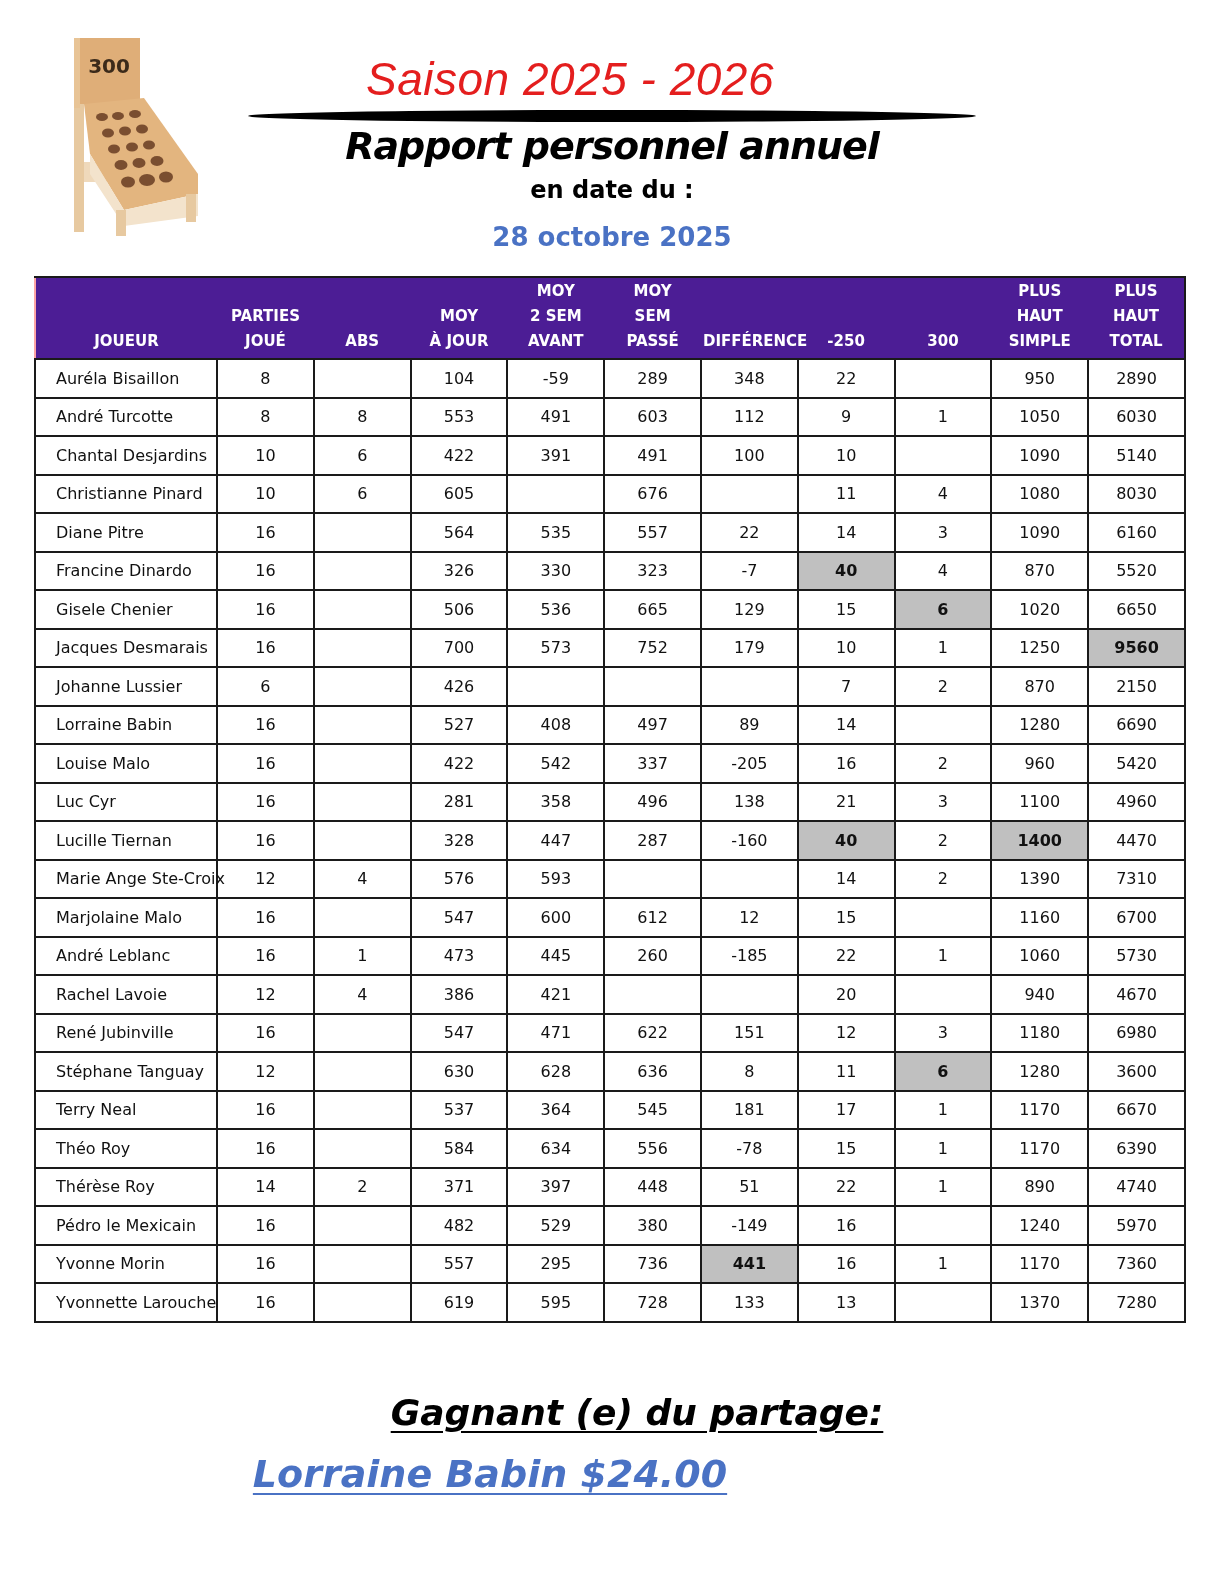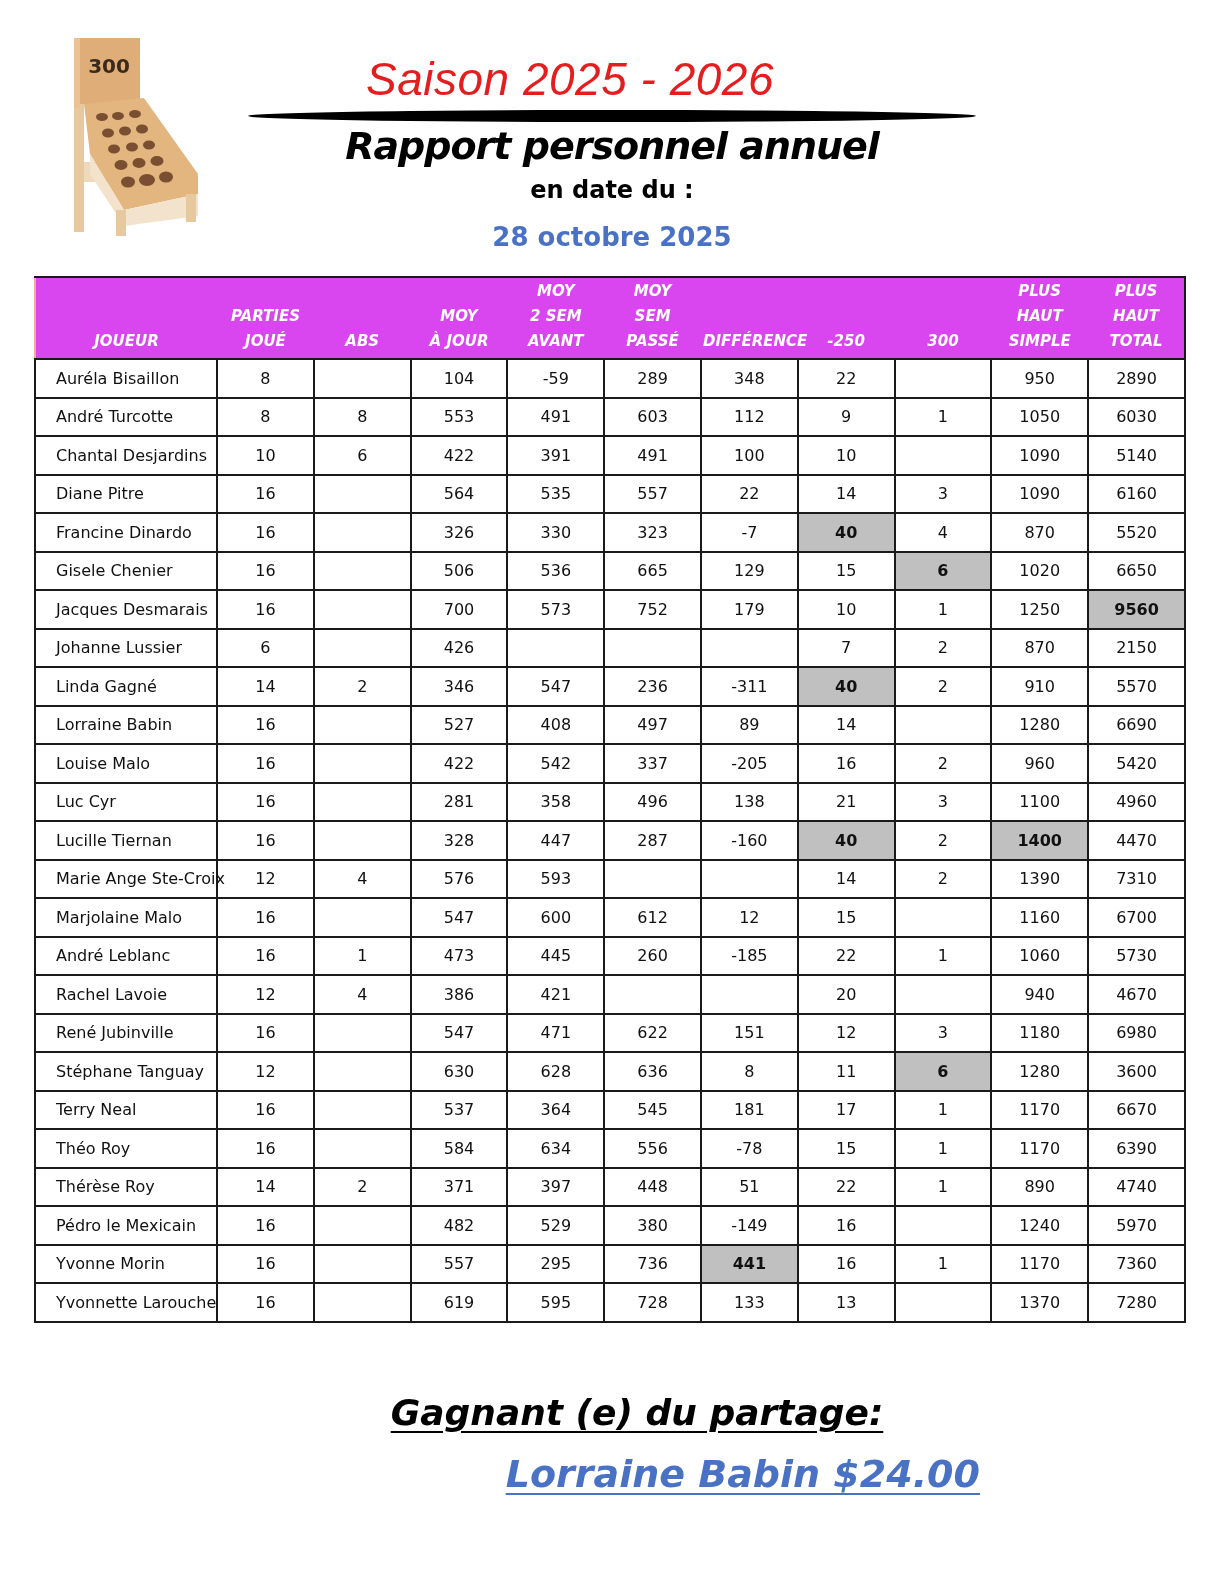--- a/index.html
+++ b/index.html
@@ -8,31 +8,31 @@
   .season { position:absolute; left:0; width:1140px; top:52px; text-align:center; color:#e41e1e; font-family:"Liberation Sans", sans-serif; font-size:46px; font-style:italic; letter-spacing:0.5px; }
   .divider { position:absolute; left:248px; top:110px; width:728px; height:12px; background:#000; border-radius:50%; }
   .report-title { position:absolute; left:0; width:1224px; top:124px; text-align:center; font-family:"DejaVu Sans", sans-serif; font-weight:bold; font-style:italic; font-size:38px; color:#000; letter-spacing:-1px; }
   .date-label { position:absolute; left:0; width:1224px; top:176px; text-align:center; font-family:"DejaVu Sans", sans-serif; font-weight:bold; font-size:24px; color:#000; }
   .date-value { position:absolute; left:0; width:1224px; top:222px; text-align:center; font-family:"DejaVu Sans", sans-serif; font-weight:bold; font-size:26px; color:#4a72c4; }
 
   table.report { position:absolute; left:34px; top:276px; width:1152px; border-collapse:collapse; table-layout:fixed; font-family:"DejaVu Sans", sans-serif; font-size:16px; color:#111; }
   table.report col.c0 { width:180px; }
   table.report col.cn { width:95.7px; }
   thead tr { height:82px; }
-  thead th { background:#d946ef; color:#ffffff; font-size:15px; font-weight:bold; vertical-align:bottom; padding:0 2px 4px 2px; line-height:25px; border-top:2px solid #1a1a1a; border-bottom:2px solid #1a1a1a;font-style:italic; }
+  thead th { background:#4c1d95; color:#ffffff; font-size:15px; font-weight:bold; vertical-align:bottom; padding:0 2px 4px 2px; line-height:25px; border-top:2px solid #1a1a1a; border-bottom:2px solid #1a1a1a; }
   thead th:first-child { border-left:2px solid #fca5a5; }
   thead th:last-child { border-right:2px solid #1a1a1a; }
   tbody tr { height:38.5px; }
   tbody td { border:2px solid #1a1a1a; text-align:center; padding:0; white-space:nowrap; }
   tbody td.name { text-align:left; padding-left:20px; }
   tbody td.hl { background:#c0c0c0; font-weight:bold; }
 
   .winner-label { position:absolute; left:0; width:1224px; top:1392px; text-align:center;padding-left:25px; }
   .winner-label span { font-family:"DejaVu Sans", sans-serif; font-weight:bold; font-style:italic; font-size:36px; color:#000; text-decoration:underline; text-decoration-thickness:2px; text-underline-offset:6px; }
-  .winner-value { position:absolute; left:0; width:980px; top:1452px; text-align:right; }
+  .winner-value { position:absolute; left:0; width:980px; top:1452px; text-align:center; }
   .winner-value span { font-family:"DejaVu Sans", sans-serif; font-weight:bold; font-style:italic; font-size:38px; color:#4a72c4; text-decoration:underline; text-decoration-thickness:2px; text-underline-offset:6px; }
 </style>
 </head>
 <body>
 
 <div class="logo">
   <svg width="150" height="210" viewBox="0 0 150 210">
 
     <rect x="12" y="20" width="10" height="178" fill="#e7c9a0"></rect>
     <rect x="22" y="128" width="60" height="20" fill="#efd9bb"></rect>
@@ -168,20 +168,33 @@
         <td>422</td>
         <td>391</td>
         <td>491</td>
         <td>100</td>
         <td>10</td>
         <td></td>
         <td>1090</td>
         <td>5140</td>
       </tr>
       <tr>
+        <td class="name">Christianne Pinard</td>
+        <td>10</td>
+        <td>6</td>
+        <td>605</td>
+        <td></td>
+        <td>676</td>
+        <td></td>
+        <td>11</td>
+        <td>4</td>
+        <td>1080</td>
+        <td>8030</td>
+      </tr>
+      <tr>
         <td class="name">Diane Pitre</td>
         <td>16</td>
         <td></td>
         <td>564</td>
         <td>535</td>
         <td>557</td>
         <td>22</td>
         <td>14</td>
         <td>3</td>
         <td>1090</td>
@@ -233,33 +246,20 @@
         <td>426</td>
         <td></td>
         <td></td>
         <td></td>
         <td>7</td>
         <td>2</td>
         <td>870</td>
         <td>2150</td>
       </tr>
       <tr>
-        <td class="name">Linda Gagné</td>
-        <td>14</td>
-        <td>2</td>
-        <td>346</td>
-        <td>547</td>
-        <td>236</td>
-        <td>-311</td>
-        <td class="hl">40</td>
-        <td>2</td>
-        <td>910</td>
-        <td>5570</td>
-      </tr>
-      <tr>
         <td class="name">Lorraine Babin</td>
         <td>16</td>
         <td></td>
         <td>527</td>
         <td>408</td>
         <td>497</td>
         <td>89</td>
         <td>14</td>
         <td></td>
         <td>1280</td>

